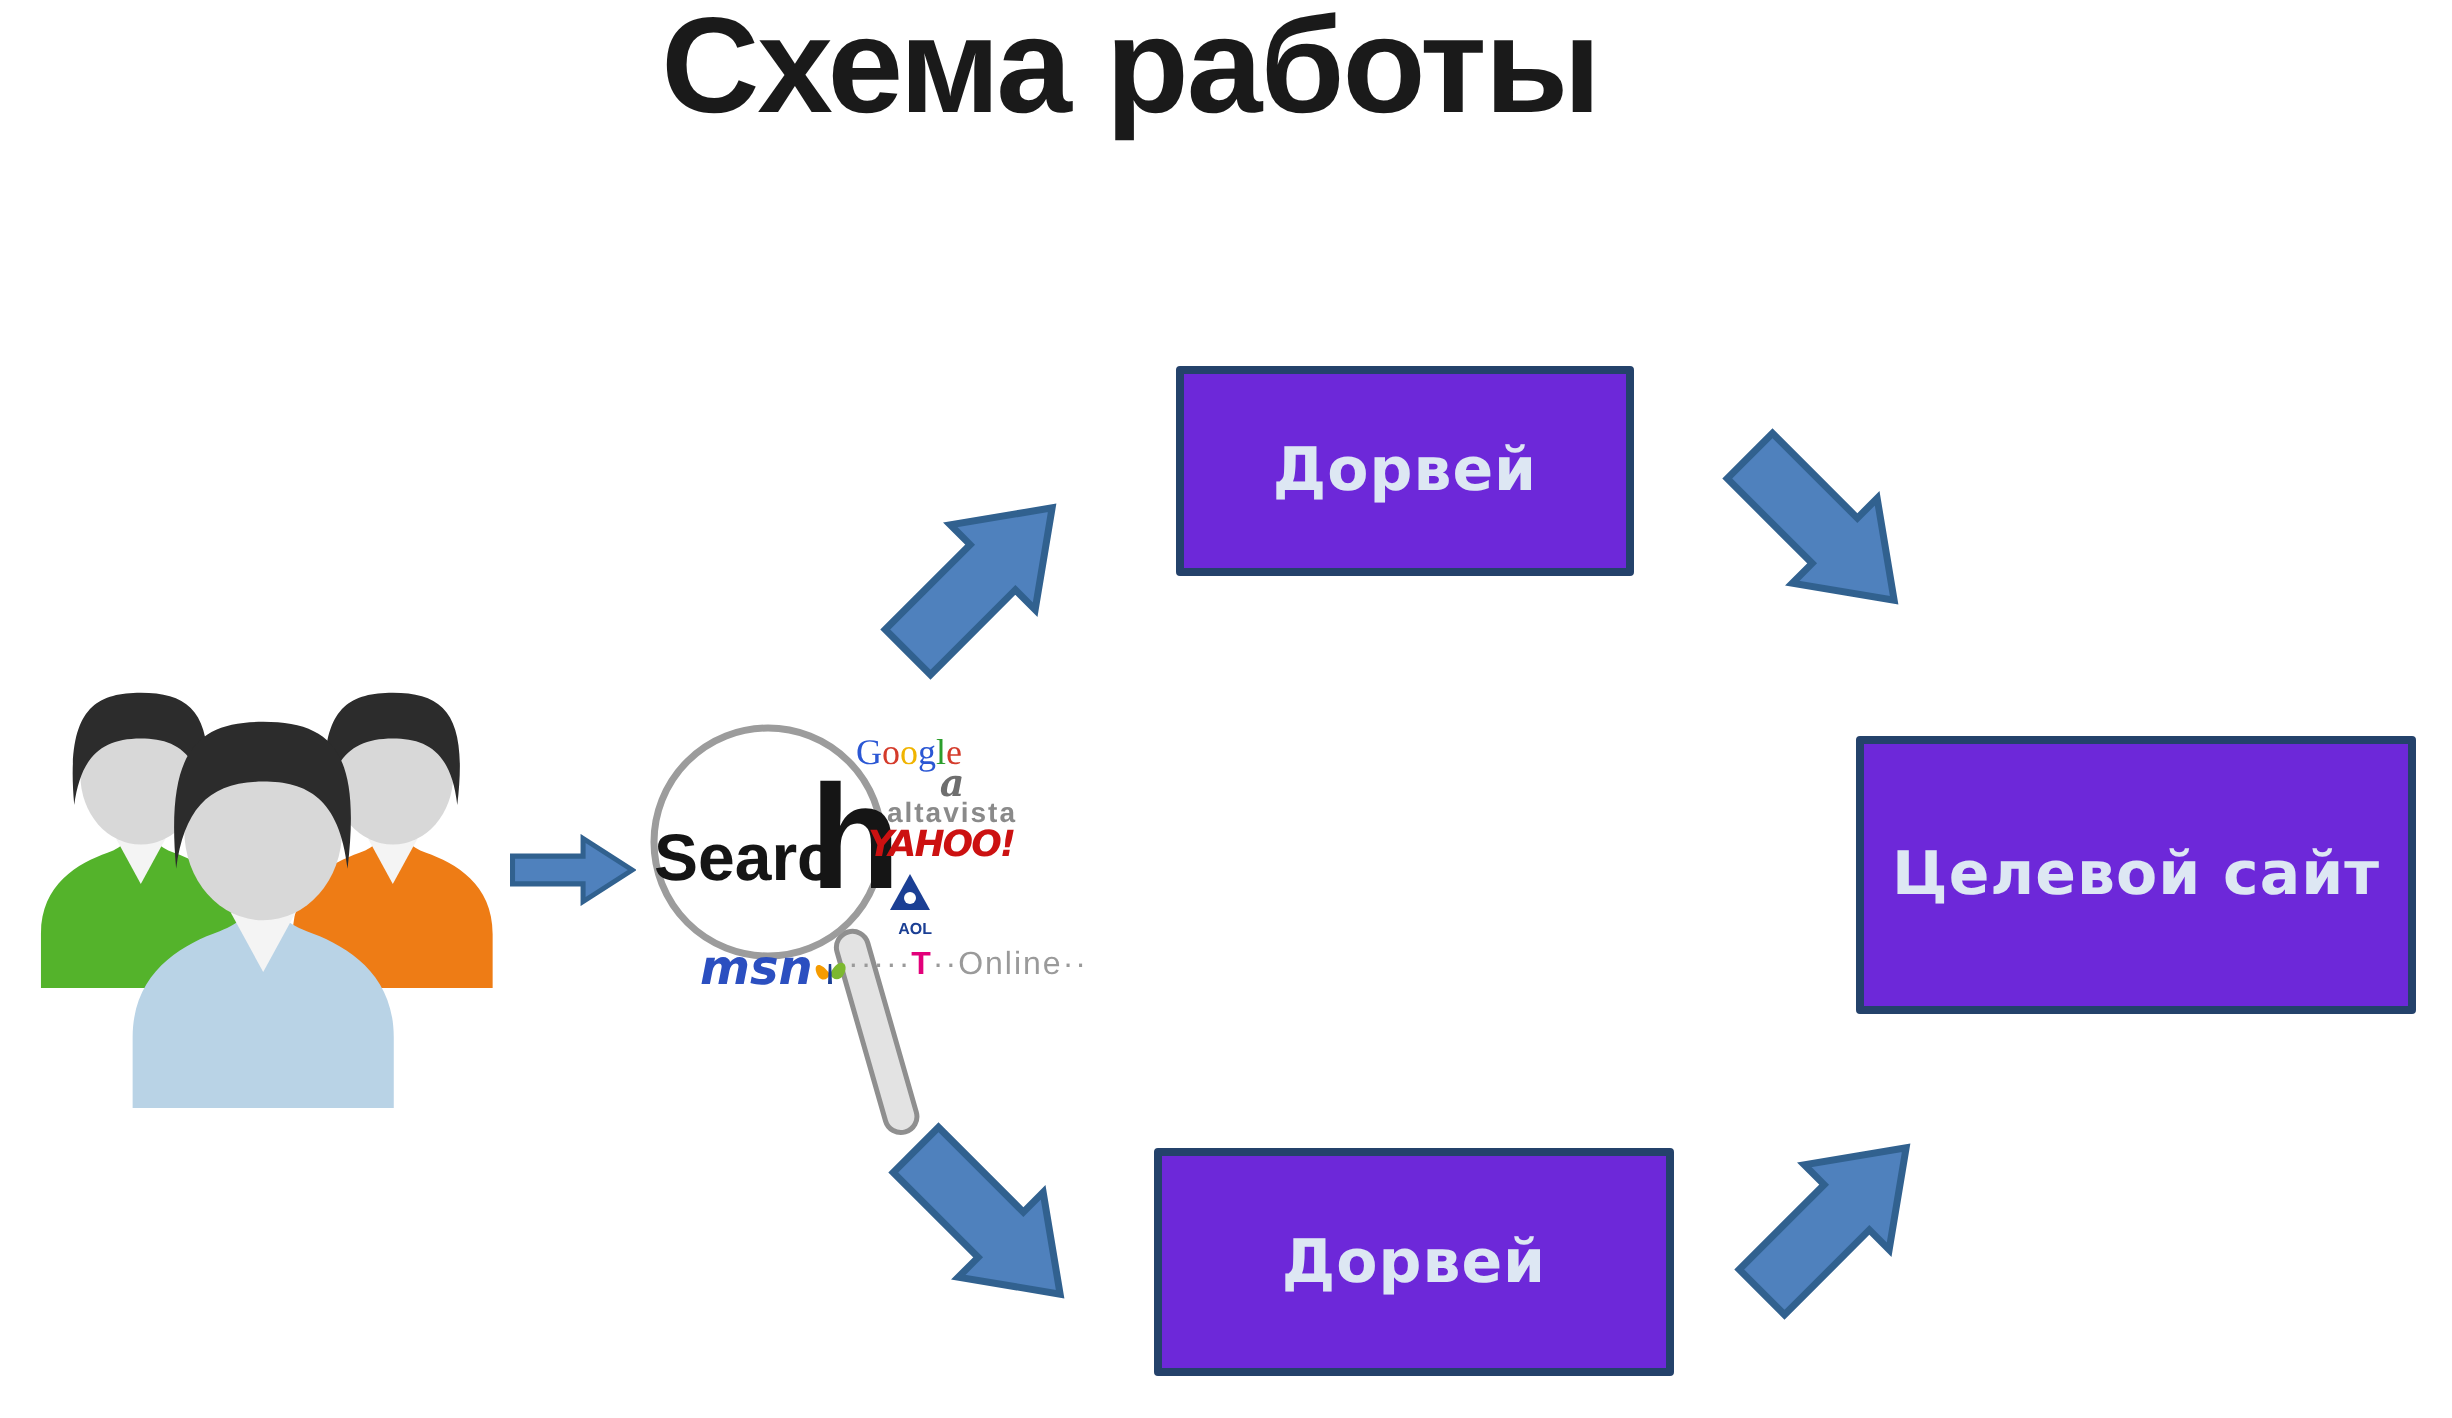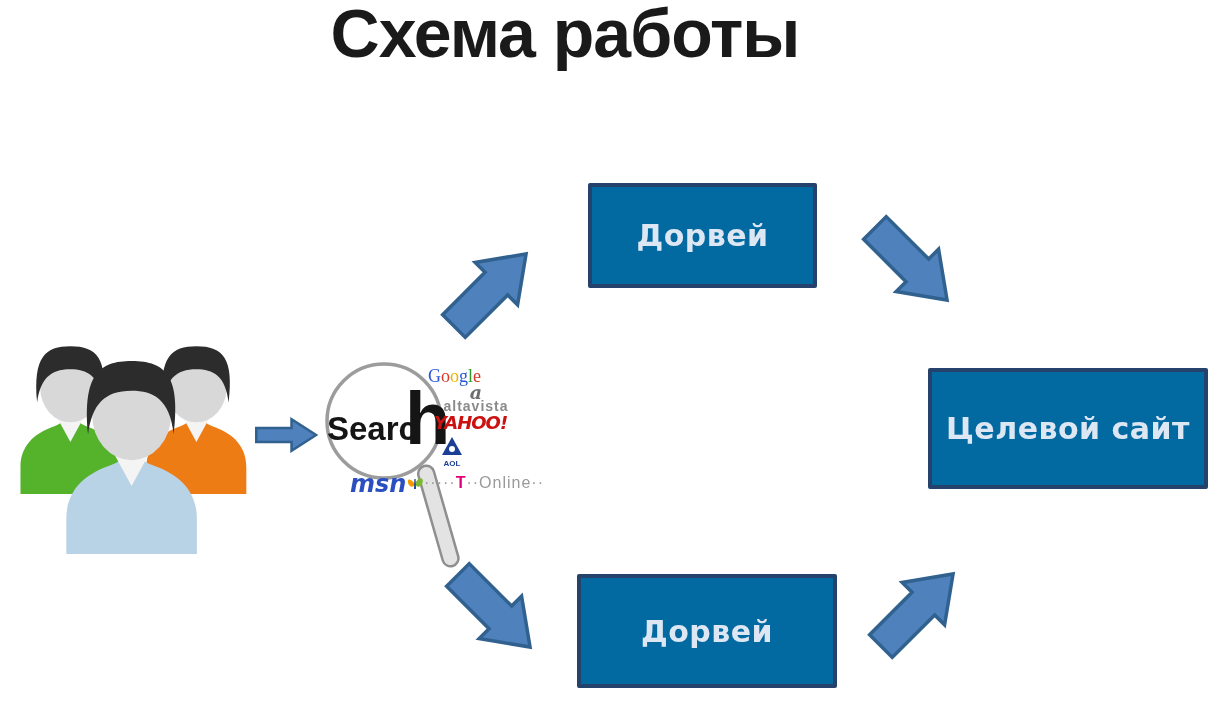--- a/index.html
+++ b/index.html
@@ -6,45 +6,45 @@
   .stage{
     position:relative;width:1226px;height:709px;background:#ffffff;
     font-family:"Liberation Sans",sans-serif;overflow:hidden;
   }
   .title{
     position:absolute;left:300px;top:-6px;width:530px;margin:0;
     font-size:68px;font-weight:600;color:#1a1a1a;text-align:center;
     letter-spacing:-1px;
   }
   .node{
-    position:absolute;background:#0369a1;border:4px solid #24426b;
+    position:absolute;background:#6d28d9;border:4px solid #24426b;
     display:flex;align-items:center;justify-content:center;
     box-sizing:border-box;border-radius:2px;
   }
   .node span{
     color:#dde7f3;font-weight:bold;font-size:30px;
     font-family:"DejaVu Sans",sans-serif;letter-spacing:0.5px;
   }
   .flow-arrow{position:absolute;transform-origin:center;overflow:visible;}
   .abs{position:absolute;}
   
   .logo-google{left:428px;top:366px;font-family:"Liberation Serif",serif;
     font-weight:normal;font-size:18px;letter-spacing:0px;}
   .logo-altavista{left:436px;top:385px;width:80px;text-align:center;line-height:1;}
   .logo-altavista .mark{font-family:"DejaVu Serif",serif;font-style:italic;
     font-weight:bold;font-size:19px;color:#6e6e6e;display:block;line-height:14px;}
   .logo-altavista .word{font-size:14px;font-weight:bold;color:#8a8a8a;
     letter-spacing:1px;display:block;}
   .logo-yahoo{left:434px;top:412px;font-family:"DejaVu Sans",sans-serif;
     font-weight:bold;font-style:italic;font-size:18px;color:#cc1111;letter-spacing:-1px;text-align:right;}
-  .logo-aol{left:438px;top:436px;width:28px;text-align:center;line-height:1;}
+  .logo-aol{left:438px;top:436px;width:28px;text-align:right;line-height:1;}
   .logo-aol .word{font-size:8px;font-weight:bold;color:#1b3f94;display:block;margin-top:1px;}
   .logo-tonline{left:424px;top:474px;font-size:16px;color:#9a9a9a;letter-spacing:1px;}
   .logo-tonline .tchar{color:#e2007a;font-weight:bold;}
-  .logo-msn{left:350px;top:472px;display:flex;align-items:center;}
+  .logo-msn{left:350px;top:472px;display:flex;align-items:flex-end;}
   .logo-msn .word{font-family:"DejaVu Sans",sans-serif;font-weight:bold;
     font-style:italic;font-size:24px;color:#2b4fc0;line-height:1;}
 </style>
 </head>
 <body>
 
 <div class="stage">
 
   <h1 class="title">Схема работы</h1>
 
@@ -126,17 +126,17 @@
   </svg>
 
   <div class="node" style="left:588px;top:183px;width:229px;height:105px">
     <span>Дорвей</span>
   </div>
 
   <div class="node" style="left:577px;top:574px;width:260px;height:114px">
     <span>Дорвей</span>
   </div>
 
-  <div class="node" style="left:928px;top:368px;width:280px;height:121px">
+  <div class="node" style="left:928px;top:368px;width:280px;height:139px">
     <span>Целевой сайт</span>
   </div>
 
 </div>
 
 </body></html>

